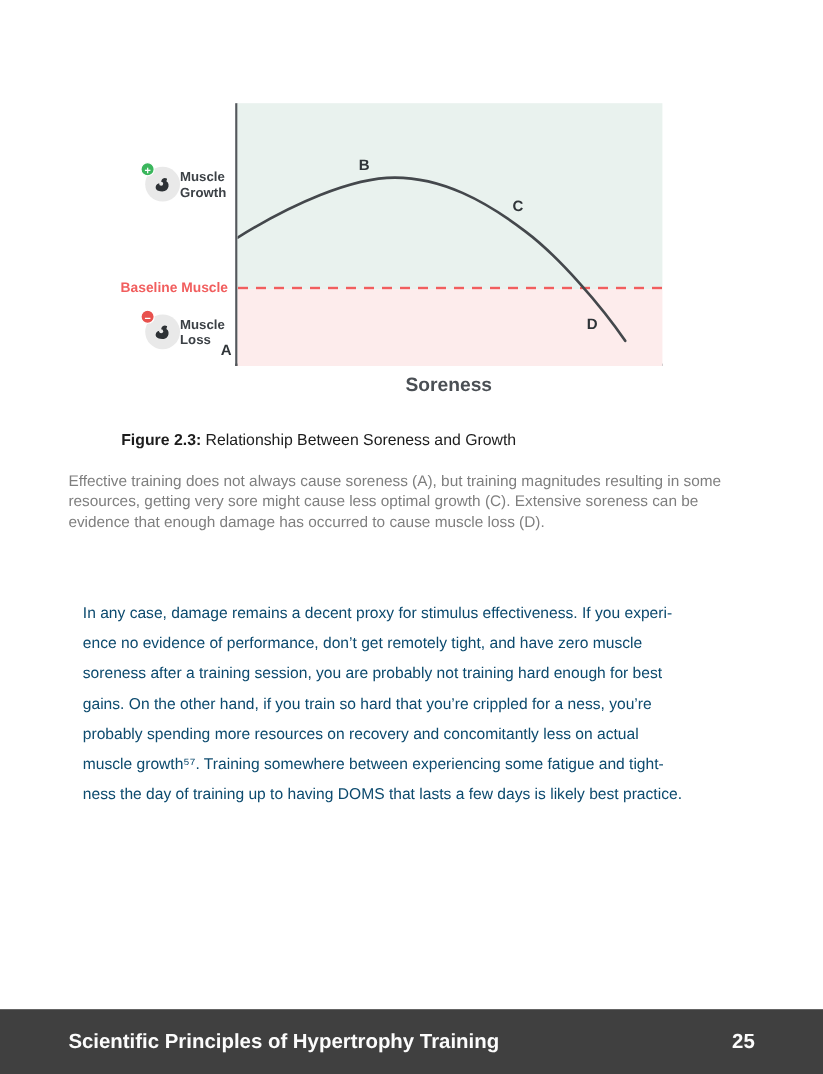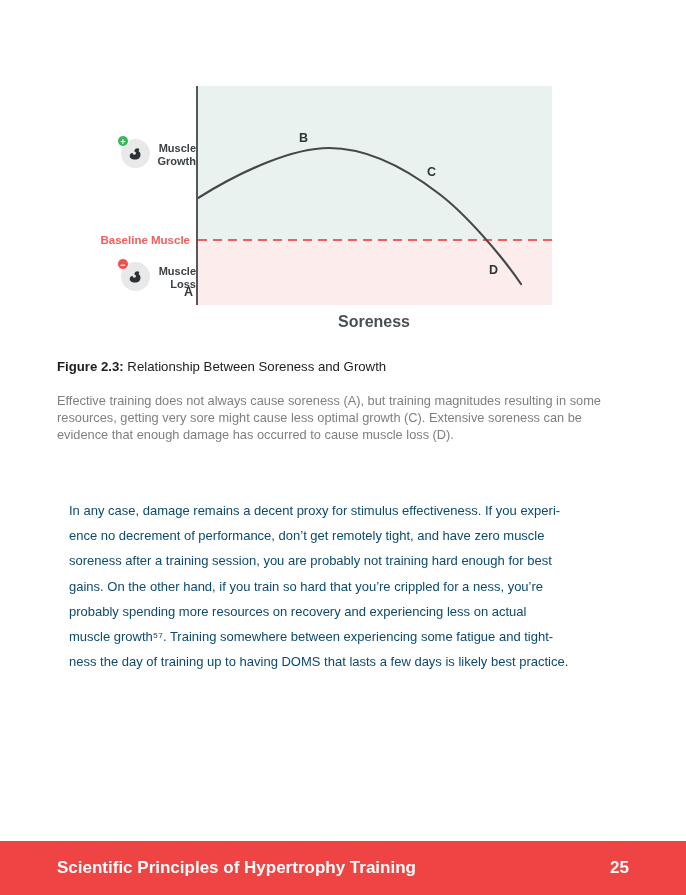--- a/index.html
+++ b/index.html
@@ -43,43 +43,43 @@
   .badge {
     position:absolute; left:-4px; top:-4px; width:12px; height:12px; border-radius:50%;
     color:#ffffff; font-size:9px; font-weight:bold; line-height:12px; text-align:center;
     border:1px solid #ffffff;
   }
   .badge-plus  { background:#3ab65c; }
   .badge-minus { background:#e8514d; }
   .icon-growth { left:121px; top:53px; }
   .icon-loss   { left:121px; top:176px; }
   .legend-text {
-    position:absolute; width:46px; text-align:right;
+    position:absolute; width:46px; text-align:left;
     font-size:11px; line-height:12.5px; font-weight:bold; color:#3c4146;
   }
   .legend-text-growth { left:150px; top:56px; }
   .legend-text-loss   { left:150px; top:179px; }
 
   
   .caption { position:absolute; left:57px; top:359px; font-size:13.2px; color:#1c1c1c; }
-  .caption b { font-weight:bold; }
+  .caption b { font-weight:bold;margin-left:44px; }
   .description { position:absolute; left:57px; top:392px; width:590px; }
   .description div {
     font-size:12.8px; line-height:17.2px; color:#7f7f7f; white-space:nowrap;
   }
 
   
   .body-text { position:absolute; left:57px; top:498px; width:600px; }
   .body-text div {
     font-size:13px; line-height:25.2px; color:#0c4a6e; white-space:nowrap;margin-left:12px;
   }
 
   
   .footer {
-    position:absolute; left:0; top:841px; width:686px; height:54px; background:#ef4444;
+    position:absolute; left:0; top:841px; width:686px; height:54px; background:#404040;
     display:flex; align-items:center; justify-content:space-between; padding:0 57px;
   }
   .footer-title { color:#fcfcfc; font-size:17px; font-weight:bold; }
   .footer-page  { color:#fcfcfc; font-size:17px; font-weight:bold; }
 </style>
 </head>
 <body>
 
 <div class="page">
 
@@ -124,24 +124,24 @@
   <div class="caption"><b>Figure 2.3:</b><span> Relationship Between Soreness and Growth</span></div>
 
   <div class="description">
     <div>Effective training does not always cause soreness (A), but training magnitudes resulting in some</div>
     <div>resources, getting very sore might cause less optimal growth (C). Extensive soreness can be</div>
     <div>evidence that enough damage has occurred to cause muscle loss (D).</div>
   </div>
 
   <div class="body-text">
     <div>In any case, damage remains a decent proxy for stimulus effectiveness. If you experi-</div>
-    <div>ence no decrement of performance, don’t get remotely tight, and have zero muscle</div>
+    <div>ence no evidence of performance, don’t get remotely tight, and have zero muscle</div>
     <div>soreness after a training session, you are probably not training hard enough for best</div>
     <div>gains. On the other hand, if you train so hard that you’re crippled for a ness, you’re</div>
-    <div>probably spending more resources on recovery and experiencing less on actual</div>
+    <div>probably spending more resources on recovery and concomitantly less on actual</div>
     <div>muscle growth⁵⁷. Training somewhere between experiencing some fatigue and tight-</div>
     <div>ness the day of training up to having DOMS that lasts a few days is likely best practice.</div>
   </div>
 
   <div class="footer">
     <span class="footer-title">Scientific Principles of Hypertrophy Training</span>
     <span class="footer-page">25</span>
   </div>
 
 </div>

